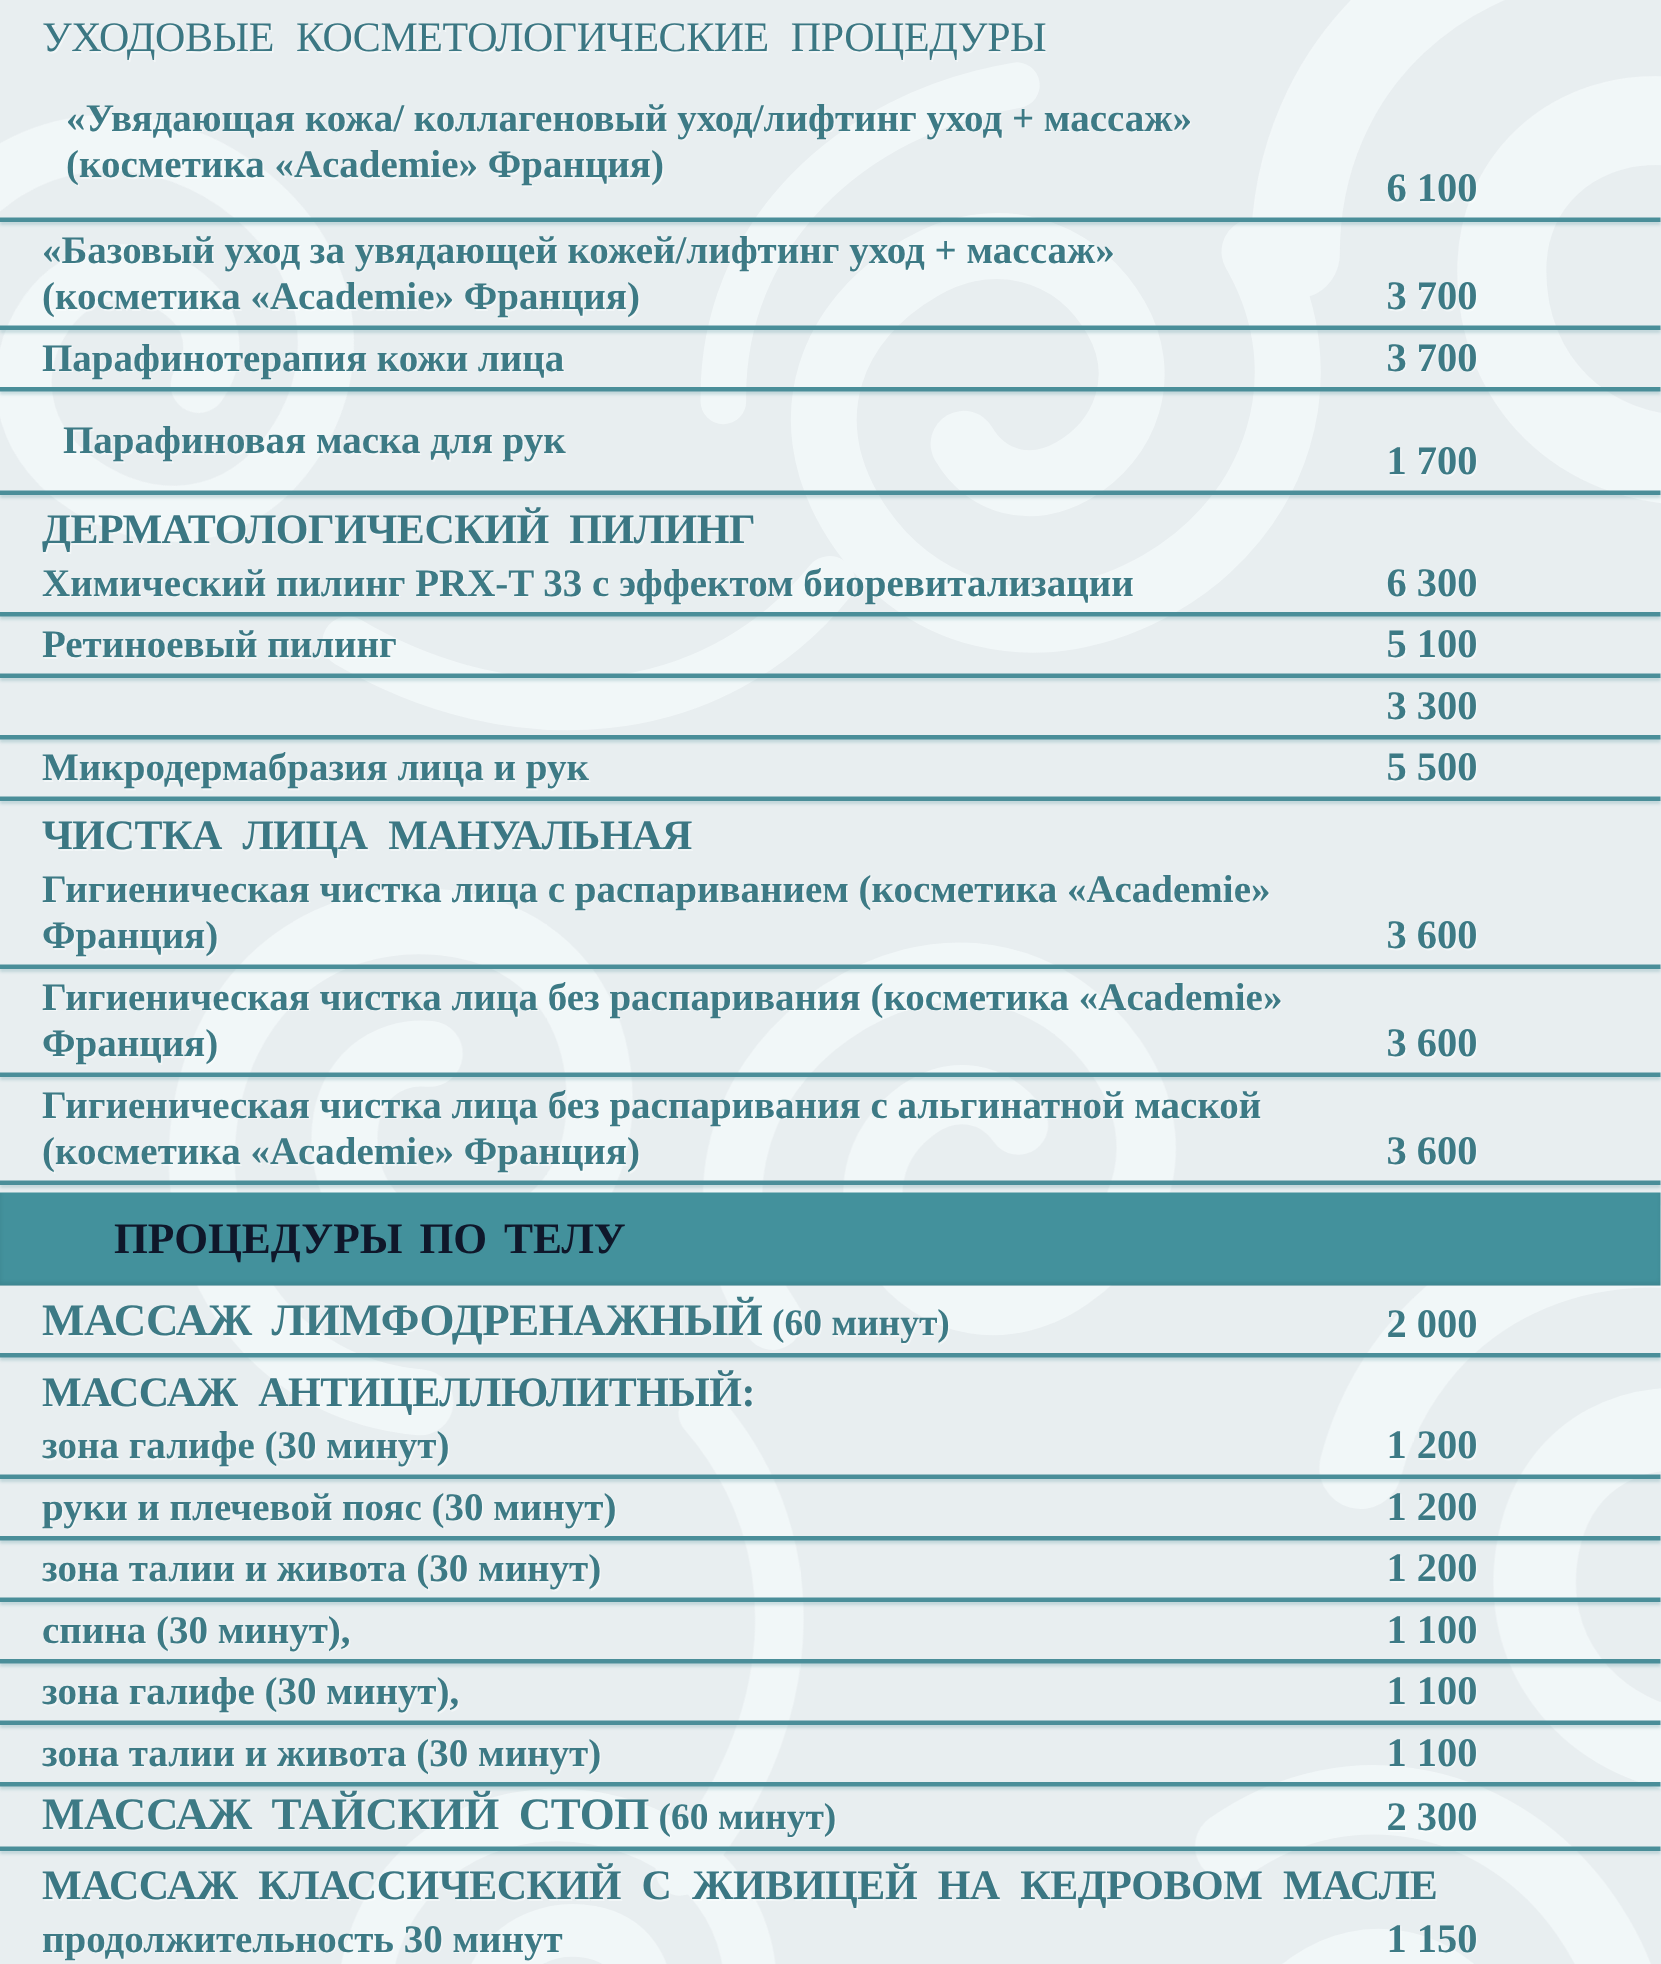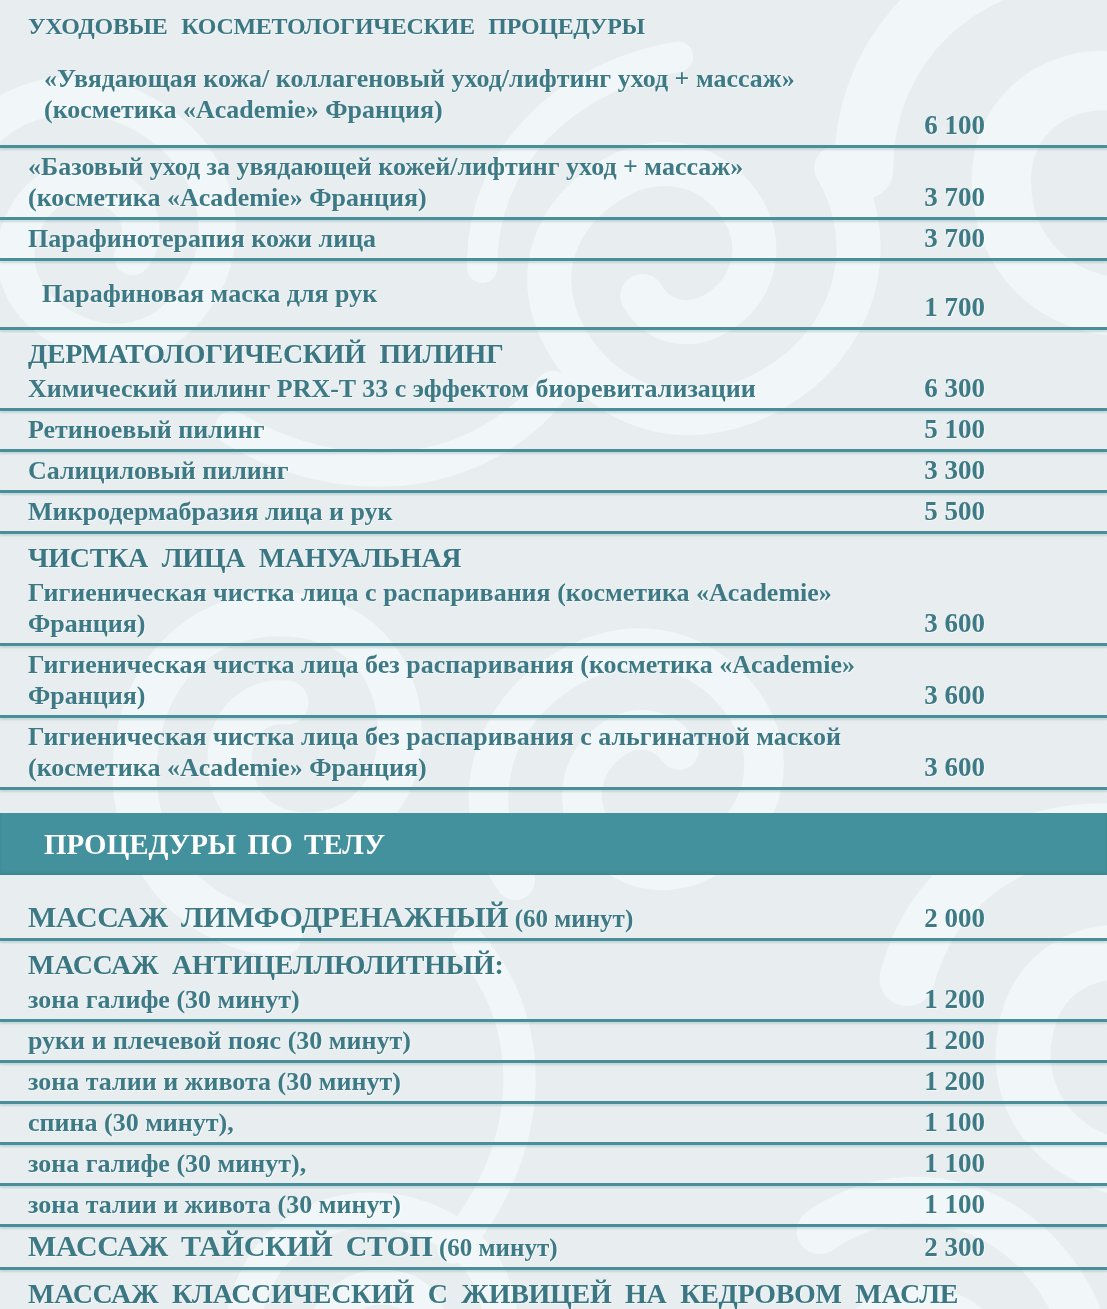--- a/index.html
+++ b/index.html
@@ -10,21 +10,21 @@
     font-family: "Liberation Serif", "DejaVu Serif", serif;
   }
   #pattern-layer {
     position: absolute; inset: 0; z-index: 0; pointer-events: none;
   }
   #content {
     position: relative; z-index: 1;
     width: 100%; height: 100%;
   }
   .title {
-    font-size: 24px; line-height: 36px; font-weight: bold;
+    font-size: 28px; line-height: 36px; font-weight: normal;
     color: #3b7783; word-spacing: 8px; letter-spacing: -0.3px;
     padding: 8px 120px 0 28px;
     text-shadow: 1px 1px 0 rgba(255,255,255,0.45);
   }
   .header {
     font-size: 28px; line-height: 32px; font-weight: bold;
     color: #3b7783; word-spacing: 7px; letter-spacing: -0.3px;
     padding: 8px 120px 0 28px;
     text-shadow: 1px 1px 0 rgba(255,255,255,0.45);
   }
@@ -44,23 +44,23 @@
     font-size: 27px; line-height: 31px; font-weight: bold;
     color: #3d7a85; padding-left: 20px;
     text-shadow: 1px 1px 0 rgba(255,255,255,0.45);
   }
   .sep {
     border: 0; margin: 0; height: 3px;
     background: #4a8e99;
     box-shadow: 0 2px 2px rgba(74,142,153,0.25);
   }
   .band {
-    margin: 23px 0; padding: 15px 100px 15px 44px;
+    margin: 5px 0; padding: 15px 100px 15px 76px;
     background: #43919c;
-    color: #ffffff; font-size: 29px; line-height: 32px; font-weight: bold;
+    color: #0f172a; font-size: 29px; line-height: 32px; font-weight: bold;
     word-spacing: 4px;
     box-shadow: inset 0 -2px 3px rgba(0,0,0,0.08);
   }
 </style>
 </head>
 <body>
 
 <svg id="pattern-layer" width="1107" height="1309" viewBox="0 0 1107 1309" xmlns="http://www.w3.org/2000/svg" aria-hidden="true">
   <defs>
     <path id="curl" d="M 10 170 C 10 75 85 10 175 10 C 268 10 330 72 330 155 C 330 228 278 272 208 272 C 152 272 112 233 112 178 C 112 134 146 104 188 104 C 220 104 242 126 242 156" fill="none" stroke-width="44" stroke-linecap="round"></path>
@@ -110,32 +110,31 @@
         <p class="name" style="margin: 0px;">Химический пилинг PRX-T 33 с эффектом биоревитализации</p>
         <div class="price">6 300</div>
       </div>
       <hr class="sep">
       <div class="row">
         <p class="name" style="margin: 0px;">Ретиноевый пилинг</p>
         <div class="price">5 100</div>
       </div>
       <hr class="sep">
       <div class="row">
-        <p class="name" style="margin: 0px;">Салициловый пилинг</p>
         <div class="price">3 300</div>
       </div>
       <hr class="sep">
       <div class="row">
         <p class="name" style="margin: 0px;">Микродермабразия лица и рук</p>
         <div class="price">5 500</div>
       </div>
       <hr class="sep">
       <div class="header">ЧИСТКА ЛИЦА МАНУАЛЬНАЯ</div>
       <div class="row">
-        <p class="name" style="margin: 0px;">Гигиеническая чистка лица с распаривания (косметика «Academie» Франция)</p>
+        <p class="name" style="margin: 0px;">Гигиеническая чистка лица с распариванием (косметика «Academie» Франция)</p>
         <div class="price">3 600</div>
       </div>
       <hr class="sep">
       <div class="row">
         <p class="name" style="margin: 0px;">Гигиеническая чистка лица без распаривания (косметика «Academie» Франция)</p>
         <div class="price">3 600</div>
       </div>
       <hr class="sep">
       <div class="row">
         <p class="name" style="margin: 0px;">Гигиеническая чистка лица без распаривания с альгинатной маской (косметика «Academie» Франция)</p>

